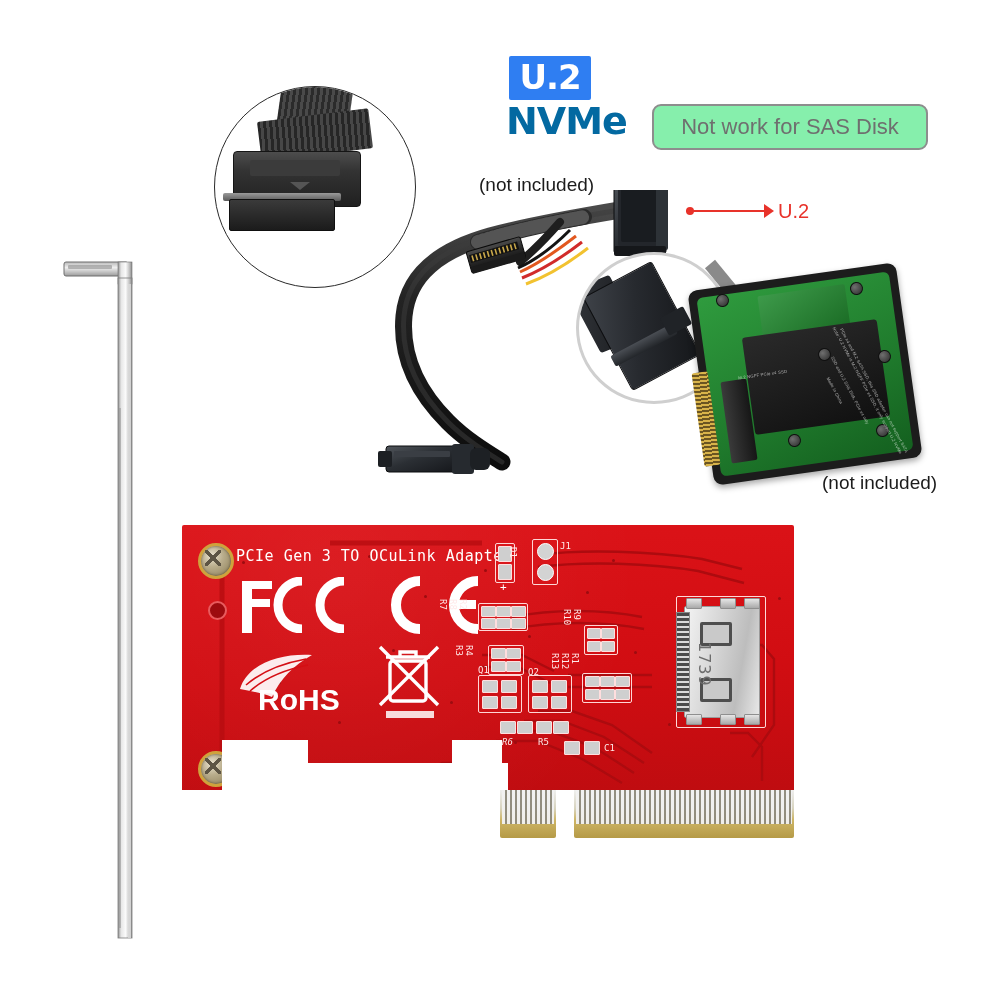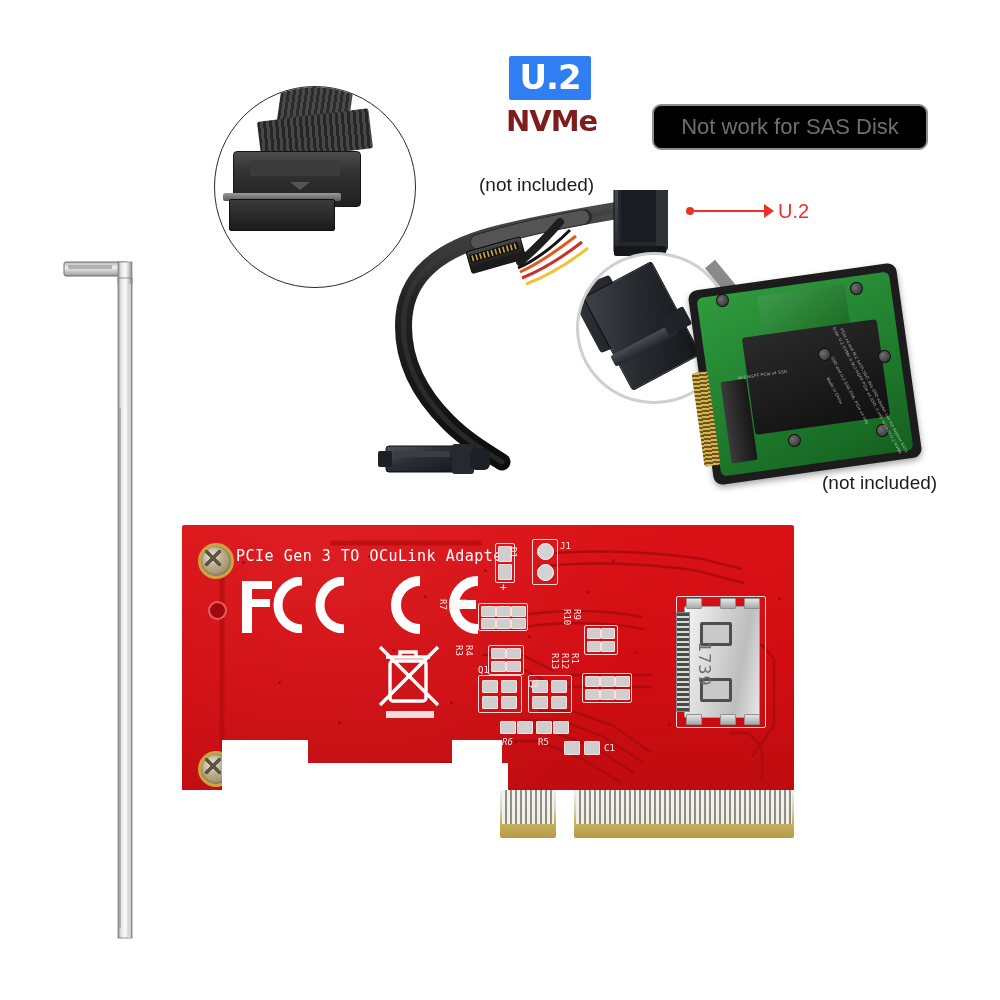--- a/index.html
+++ b/index.html
@@ -16,28 +16,28 @@
     position:absolute;left:3px;top:0;width:82px;height:44px;
     background:#2f7ef2;border-radius:2px;
   }
   #u2-box span{
     position:absolute;left:0;top:0;width:82px;height:44px;
     color:#fff;font-weight:bold;font-size:34px;line-height:43px;text-align:center;
     letter-spacing:-1px;font-family:"DejaVu Sans",sans-serif;
   }
   #nvme-text{
     position:absolute;left:0;top:44px;width:110px;height:42px;
-    color:#7f1d1d;font-weight:bold;font-size:29px;line-height:42px;
+    color:#0369a1;font-weight:bold;font-size:38px;line-height:42px;
     letter-spacing:-1px;font-family:"DejaVu Sans",sans-serif;
   }
 
   
   #sas-note{
     left:652px;top:104px;width:276px;height:46px;
-    border:2.5px solid #8d8d8d;border-radius:9px;background:#000000;
+    border:2.5px solid #8d8d8d;border-radius:9px;background:#86efac;
     box-sizing:border-box;
   }
   #sas-note span{
     display:block;width:100%;height:100%;line-height:42px;text-align:center;
     color:#6f6f6f;font-size:22px;white-space:nowrap;
   }
 
   
   .caption{color:#1b1b1b;font-size:19px;white-space:nowrap;}
   #cap-cable{left:479px;top:174px;}
@@ -498,20 +498,28 @@
     </div>
 
     <div class="abs" style="left:194px;top:50px;">
       <svg width="110" height="60" viewBox="0 0 110 60">
         <path d="M44 6 A24 24 0 1 0 44 54" fill="none" stroke="#fff" stroke-width="10"></path>
         <path d="M102 6 A24 24 0 1 0 102 54" fill="none" stroke="#fff" stroke-width="10"></path>
         <rect x="78" y="25" width="22" height="9" fill="#fff"></rect>
       </svg>
     </div>
 
+    <div class="abs" style="left:54px;top:128px;">
+      <svg width="108" height="66" viewBox="0 0 108 66">
+        <path d="M4 36 C 12 10 46 0 76 2 C 58 12 44 26 36 44 C 26 40 14 38 4 36 Z" fill="#fff" opacity=".92"></path>
+        <path d="M10 32 C 26 18 48 10 70 6" stroke="#d40e14" stroke-width="1.6" fill="none"></path>
+        <path d="M14 38 C 30 24 52 16 72 12" stroke="#d40e14" stroke-width="1.6" fill="none"></path>
+      </svg>
+      <div class="silk silk-white" style="left:22px;top:30px;font-size:30px;font-weight:bold;font-family:'Liberation Sans',sans-serif;letter-spacing:0;">RoHS</div>
+    </div>
 
     <div class="abs" style="left:192px;top:118px;">
       <svg width="72" height="82" viewBox="0 0 72 82">
         <g stroke="#fff" stroke-width="3.4" fill="none">
           <rect x="16" y="18" width="36" height="40" rx="3"></rect>
           <path d="M12 14 h44"></path>
           <path d="M26 14 v-5 h16 v5"></path>
           <path d="M6 4 L 64 62"></path>
           <path d="M64 4 L 6 62"></path>
         </g>
@@ -581,21 +589,21 @@
       <div class="pad" style="left:22px;top:20px;width:14px;height:11px;"></div>
     </div>
     <div class="refdes" style="left:296px;top:140px;">Q1</div>
 
     <div class="padgrp" style="left:346px;top:150px;width:42px;height:36px;">
       <div class="pad" style="left:3px;top:4px;width:14px;height:11px;"></div>
       <div class="pad" style="left:22px;top:4px;width:14px;height:11px;"></div>
       <div class="pad" style="left:3px;top:20px;width:14px;height:11px;"></div>
       <div class="pad" style="left:22px;top:20px;width:14px;height:11px;"></div>
     </div>
-    <div class="refdes" style="left:346px;top:154px;">Q2</div>
+    <div class="refdes" style="left:346px;top:142px;">Q2</div>
 
     <div class="abs" style="left:318px;top:196px;width:54px;height:14px;">
       <div class="pad" style="left:0;top:0;width:14px;height:11px;"></div>
       <div class="pad" style="left:17px;top:0;width:14px;height:11px;"></div>
       <div class="pad" style="left:36px;top:0;width:14px;height:11px;"></div>
       <div class="pad" style="left:53px;top:0;width:14px;height:11px;"></div>
     </div>
     <div class="refdes" style="left:320px;top:212px;font-style:italic;">R6</div>
     <div class="refdes" style="left:356px;top:212px;">R5</div>
 

